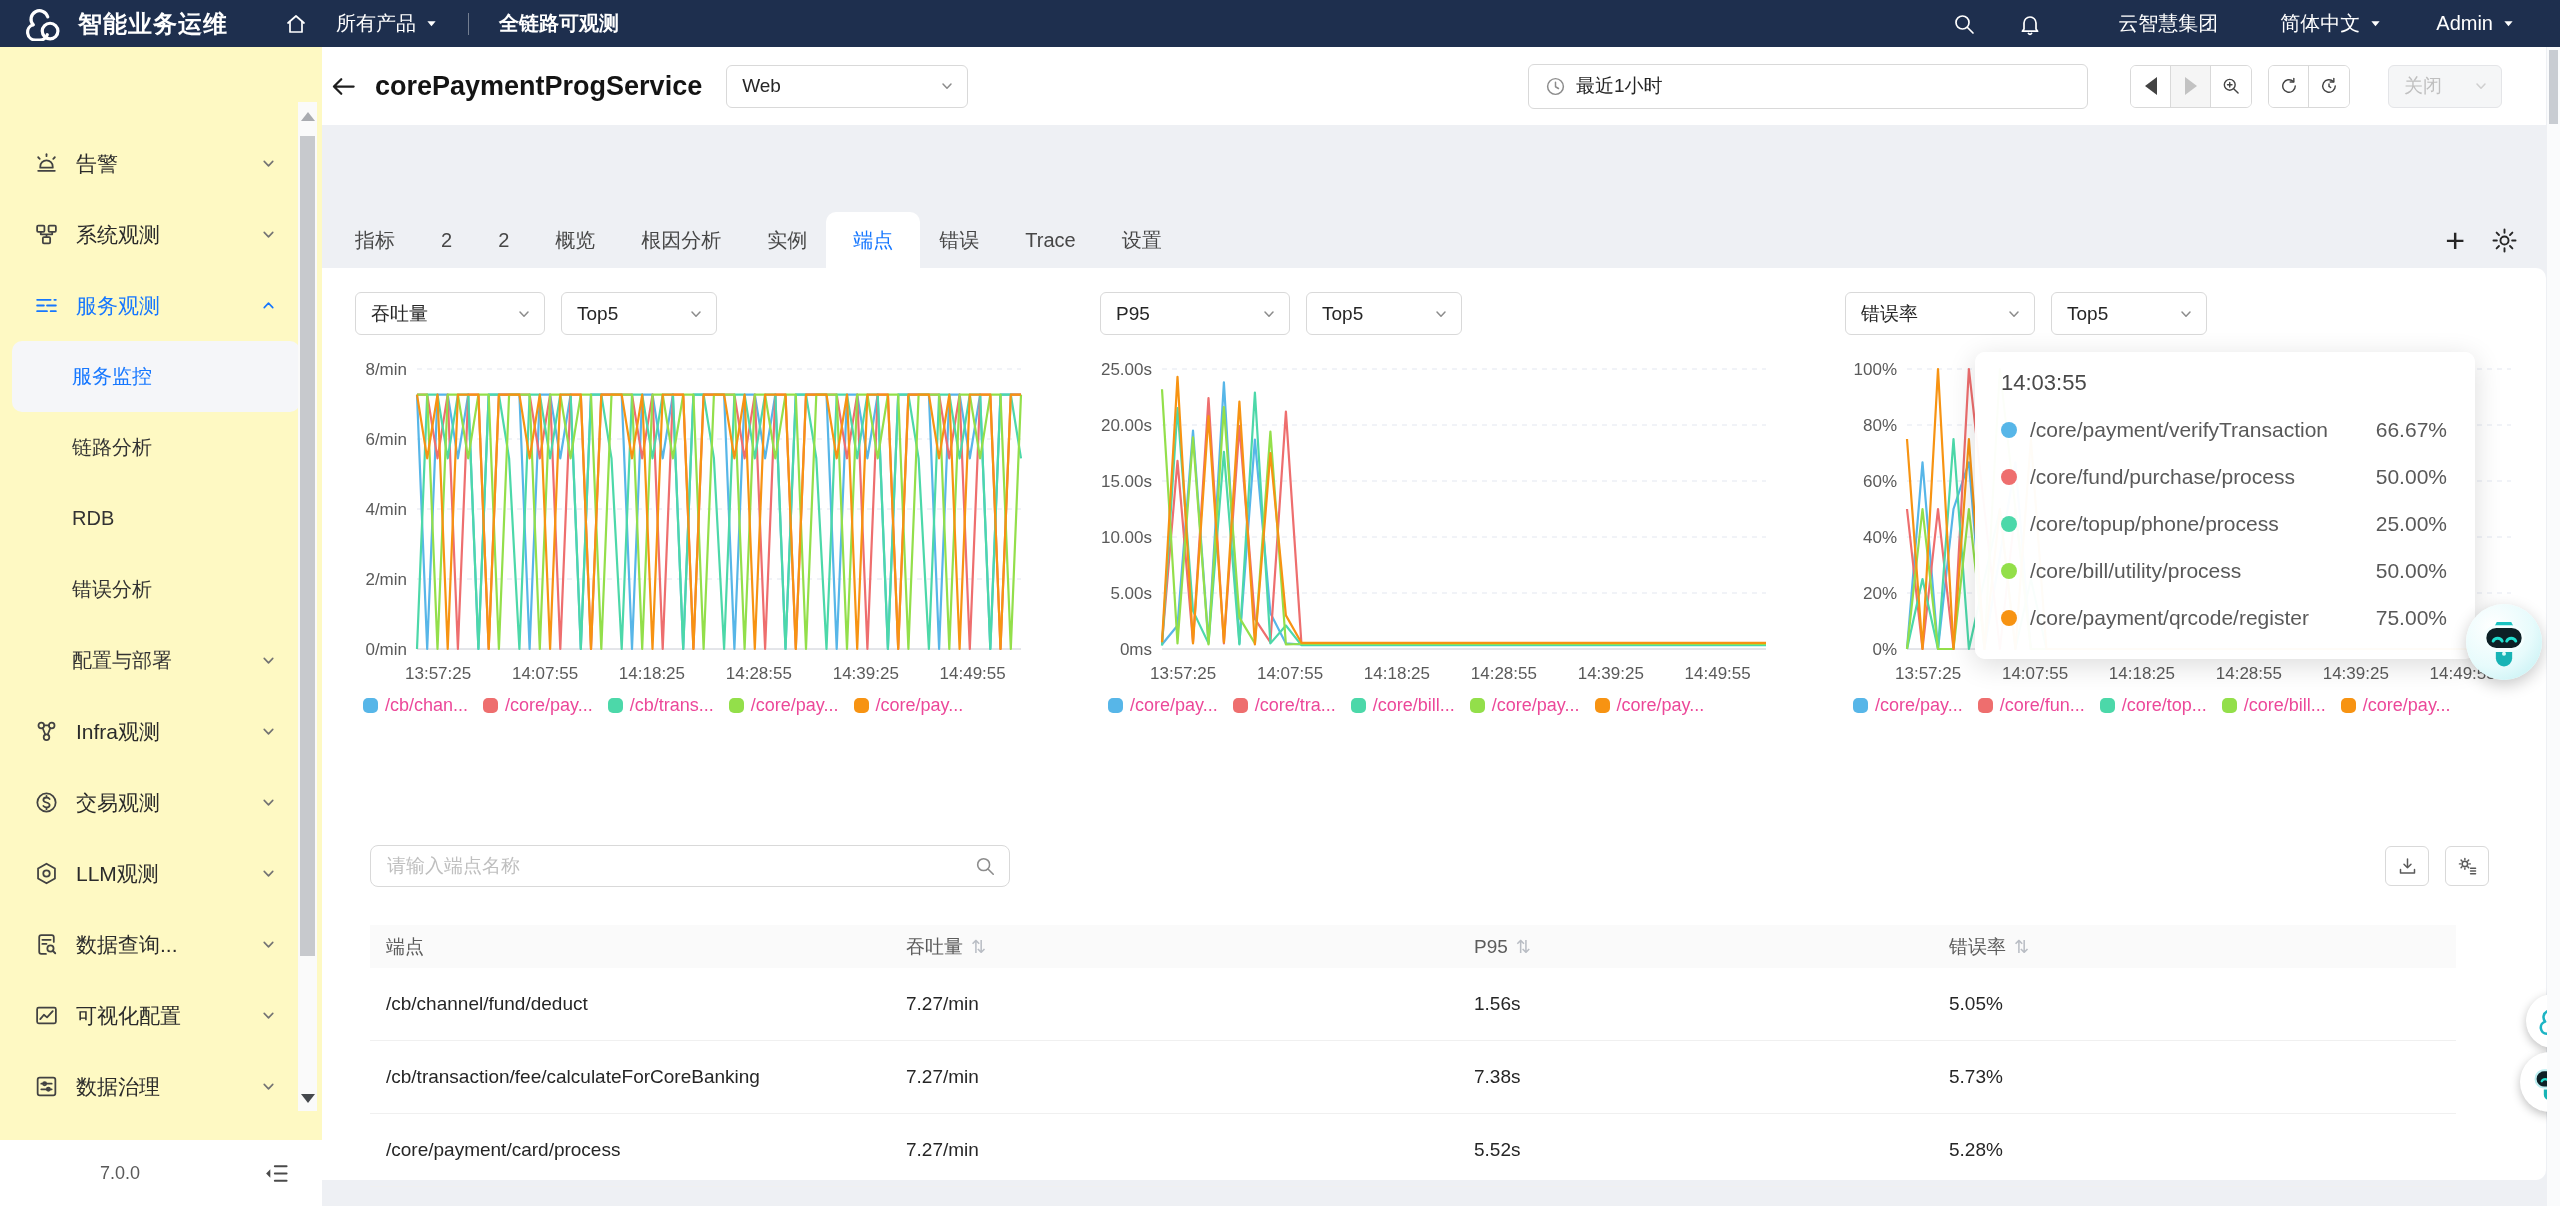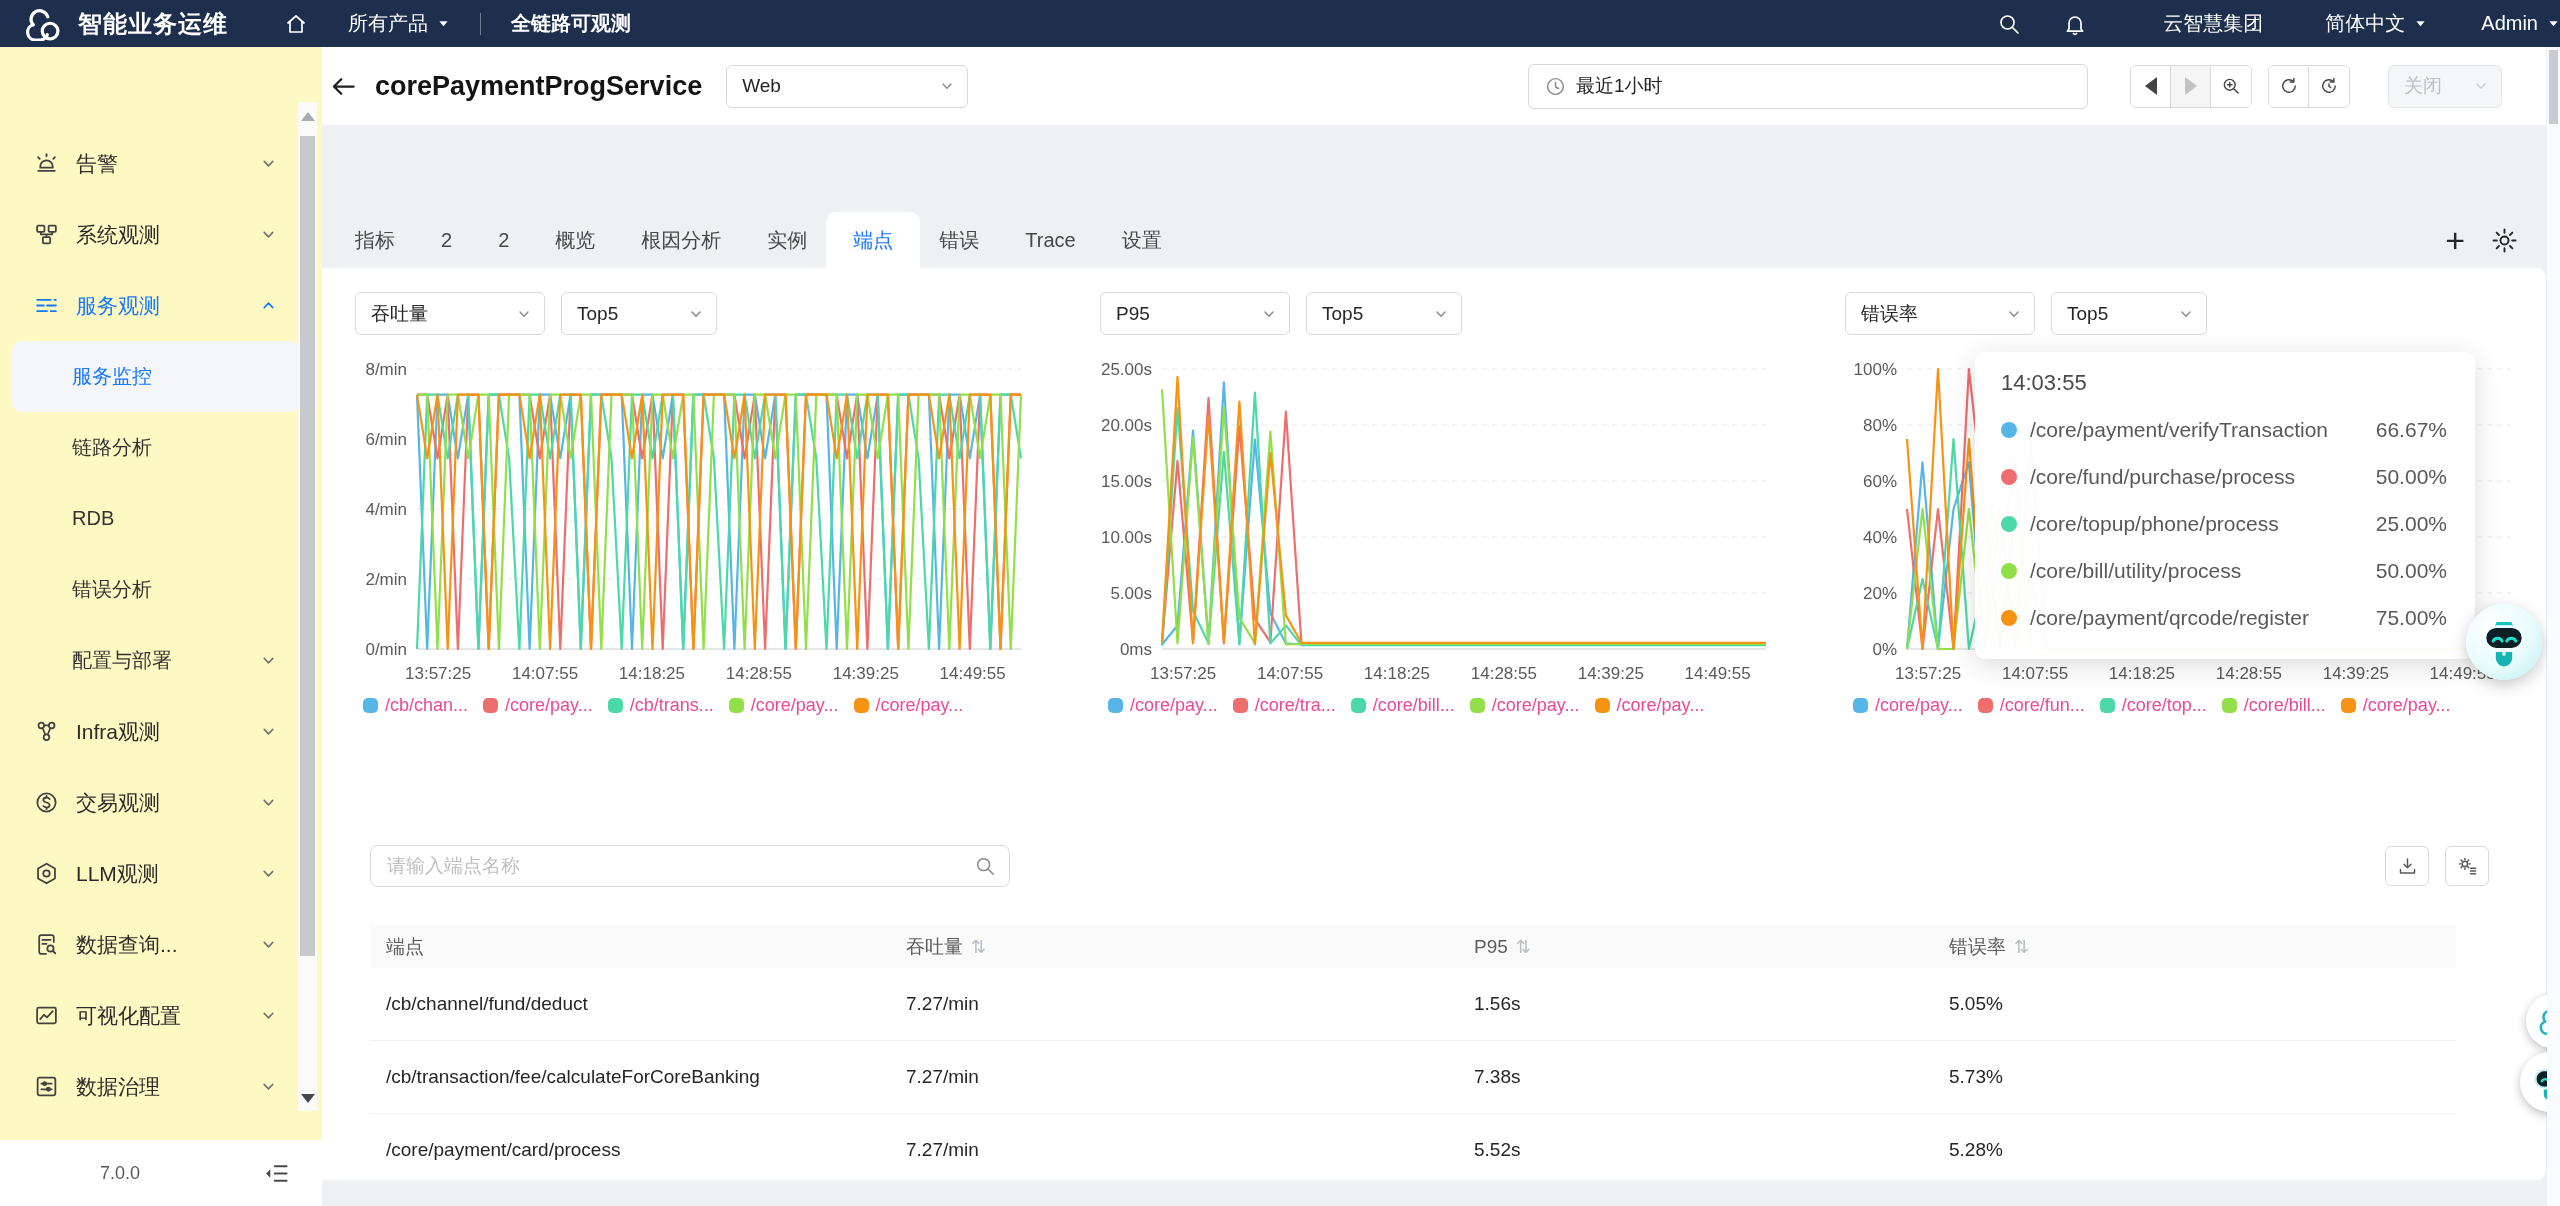--- a/index.html
+++ b/index.html
@@ -8,24 +8,24 @@
   svg{display:block}
   .ic svg{fill:none;stroke:currentColor;stroke-width:1.7;stroke-linecap:round;stroke-linejoin:round;width:100%;height:100%}
 
   
   .navbar{position:absolute;top:0;left:0;right:0;height:47px;background:#1e2f4e;display:flex;align-items:center;color:#fff;z-index:40;}
   .nav-left{display:flex;align-items:center;padding-left:20px;}
   .logo{width:46px;height:34px;color:#fff;}
   .brand{font-size:24px;font-weight:bold;margin-left:12px;letter-spacing:1px;}
   .nav-item{display:flex;align-items:center;font-size:20px;color:#fff;cursor:pointer;gap:9px;}
   .nav-home{margin-left:56px;width:24px;height:24px;}
-  .nav-products{margin-left:40px;}
+  .nav-products{margin-left:28px;}
   .nav-divider{width:1px;height:22px;background:rgba(255,255,255,.38);margin:0 30px;}
   .active-product{font-weight:bold;}
-  .nav-right{margin-left:auto;display:flex;align-items:center;}
+  .nav-right{margin-left:auto;display:flex;align-items:center;padding-right:45px;}
   .nav-ic{width:24px;height:24px;cursor:pointer;}
   .nav-right .org{margin-left:76px;font-size:20px;}
   .nav-right .lang{margin-left:62px;}
   .nav-right .user{margin-left:54px;}
   .caret{width:13px;height:13px;}
   .caret svg{width:100%;height:100%}
 
   
   .sidebar{position:absolute;top:47px;left:0;width:322px;bottom:0;background:#fef9c3;z-index:30;}
   .sb-list{position:absolute;top:81px;left:0;right:22px;}

